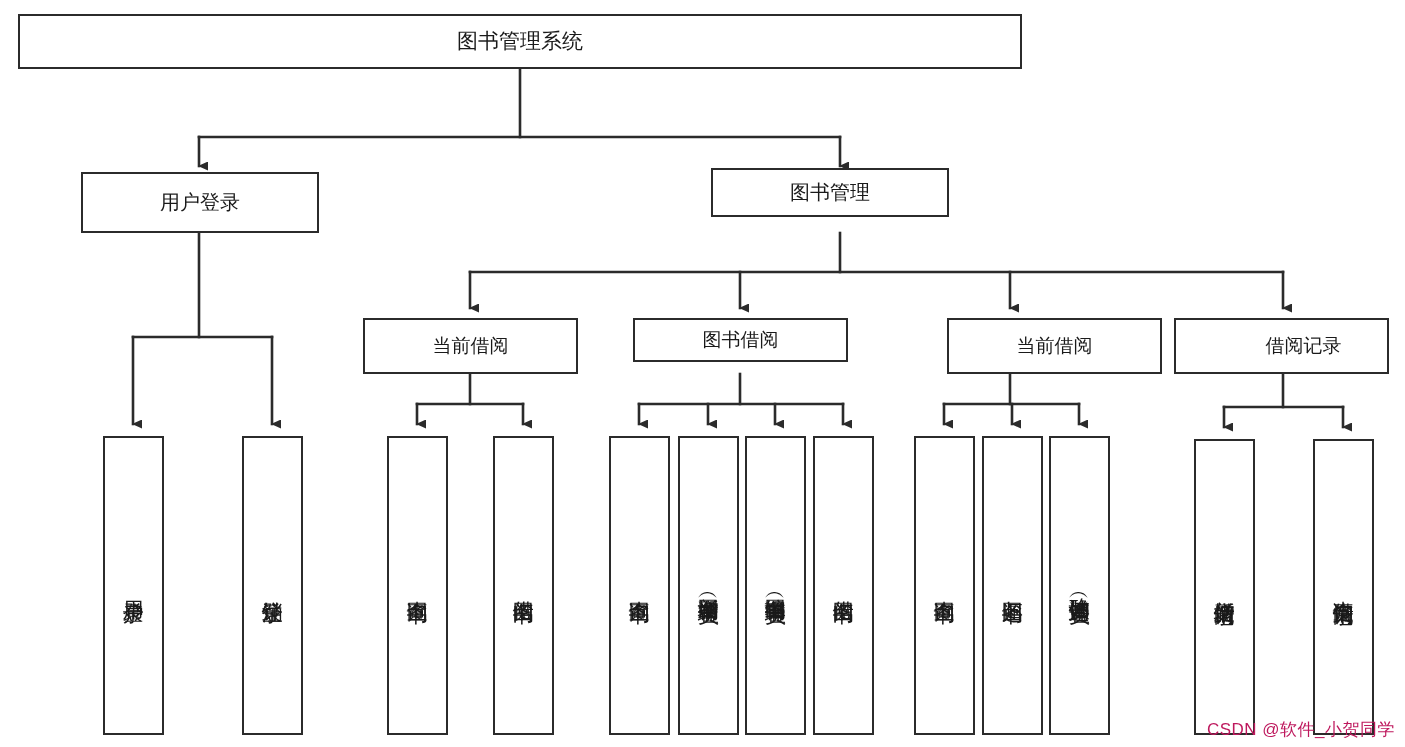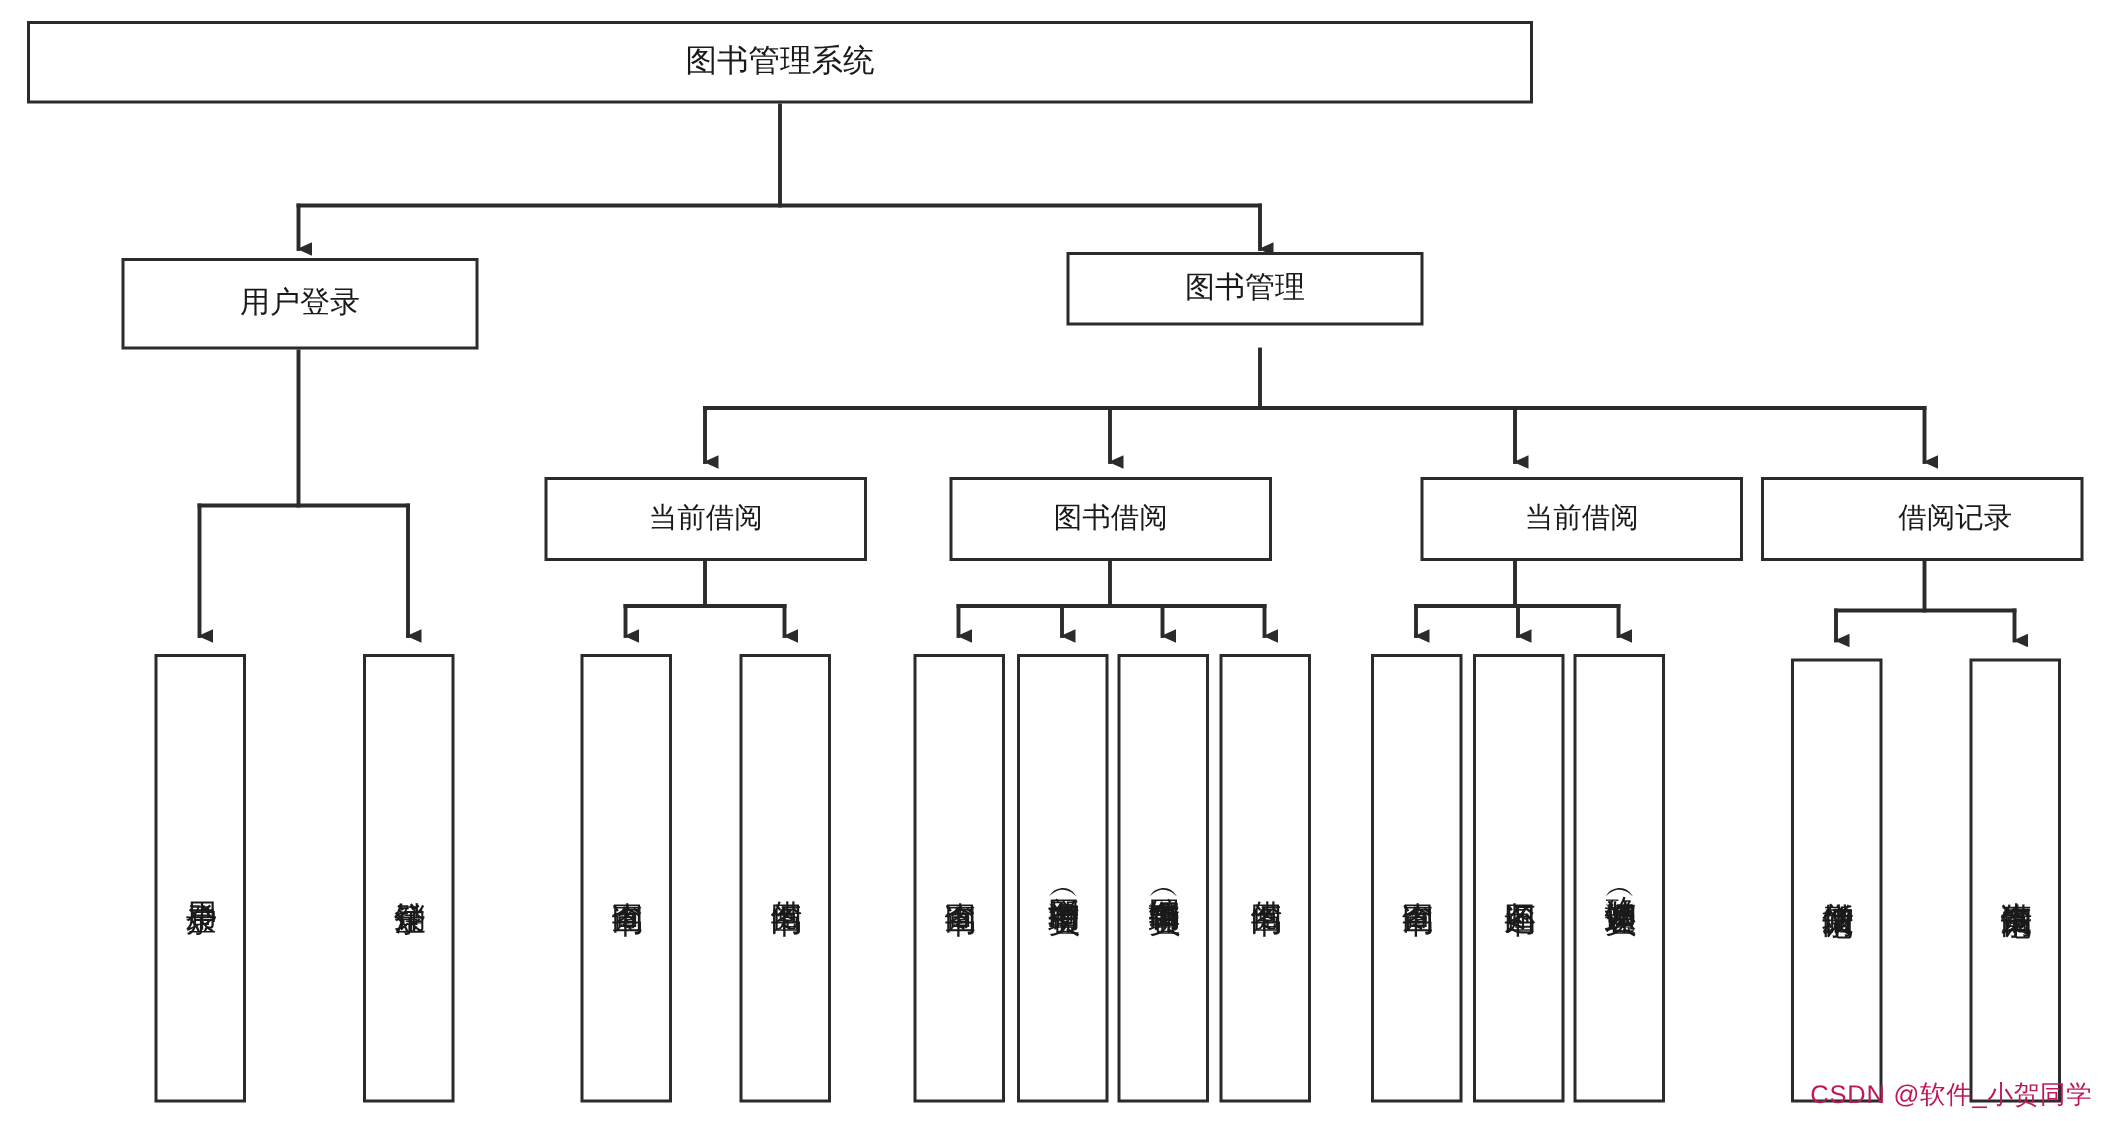--- a/index.html
+++ b/index.html
@@ -143,21 +143,21 @@
   </div>
 
   <div class="node level1" style="left:711px; top:168px; width:238px; height:49px;">
     <span class="node-label">图书管理</span>
   </div>
 
   <div class="node level2" style="left:363px; top:318px; width:215px; height:56px;">
     <span class="node-label">当前借阅</span>
   </div>
 
-  <div class="node level2" style="left:633px; top:318px; width:215px; height:56px;">
+  <div class="node level2" style="left:633px; top:318px; width:215px; height:44px;">
     <span class="node-label">图书借阅</span>
   </div>
 
   <div class="node level2" style="left:903px; top:318px; width:215px; height:56px;margin-left:44px;">
     <span class="node-label">当前借阅</span>
   </div>
 
   <div class="node level2" style="left:1174px; top:318px; width:215px; height:56px;padding-left:44px;">
     <span class="node-label">借阅记录</span>
   </div>

